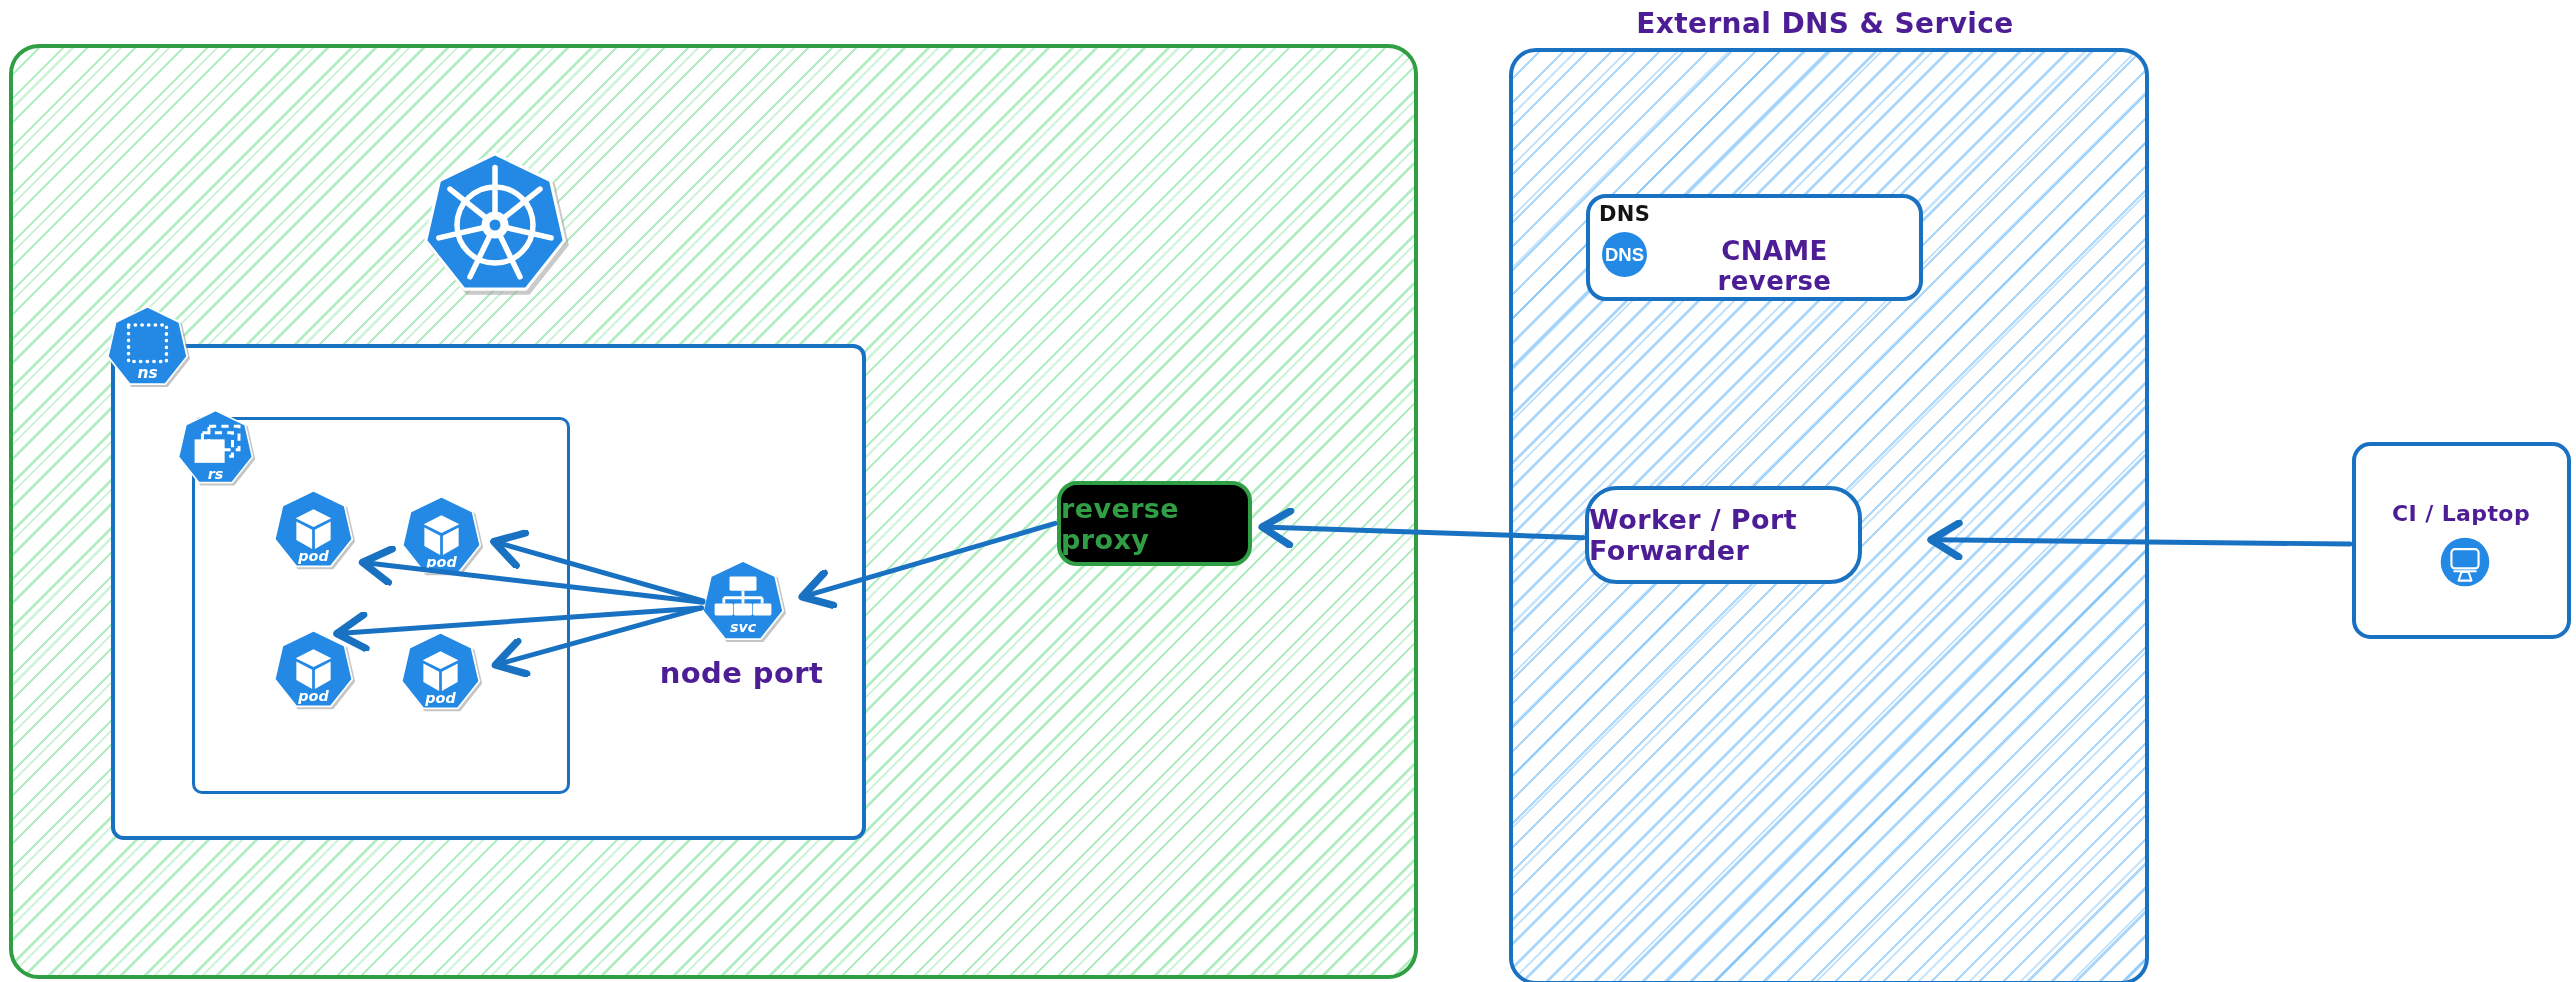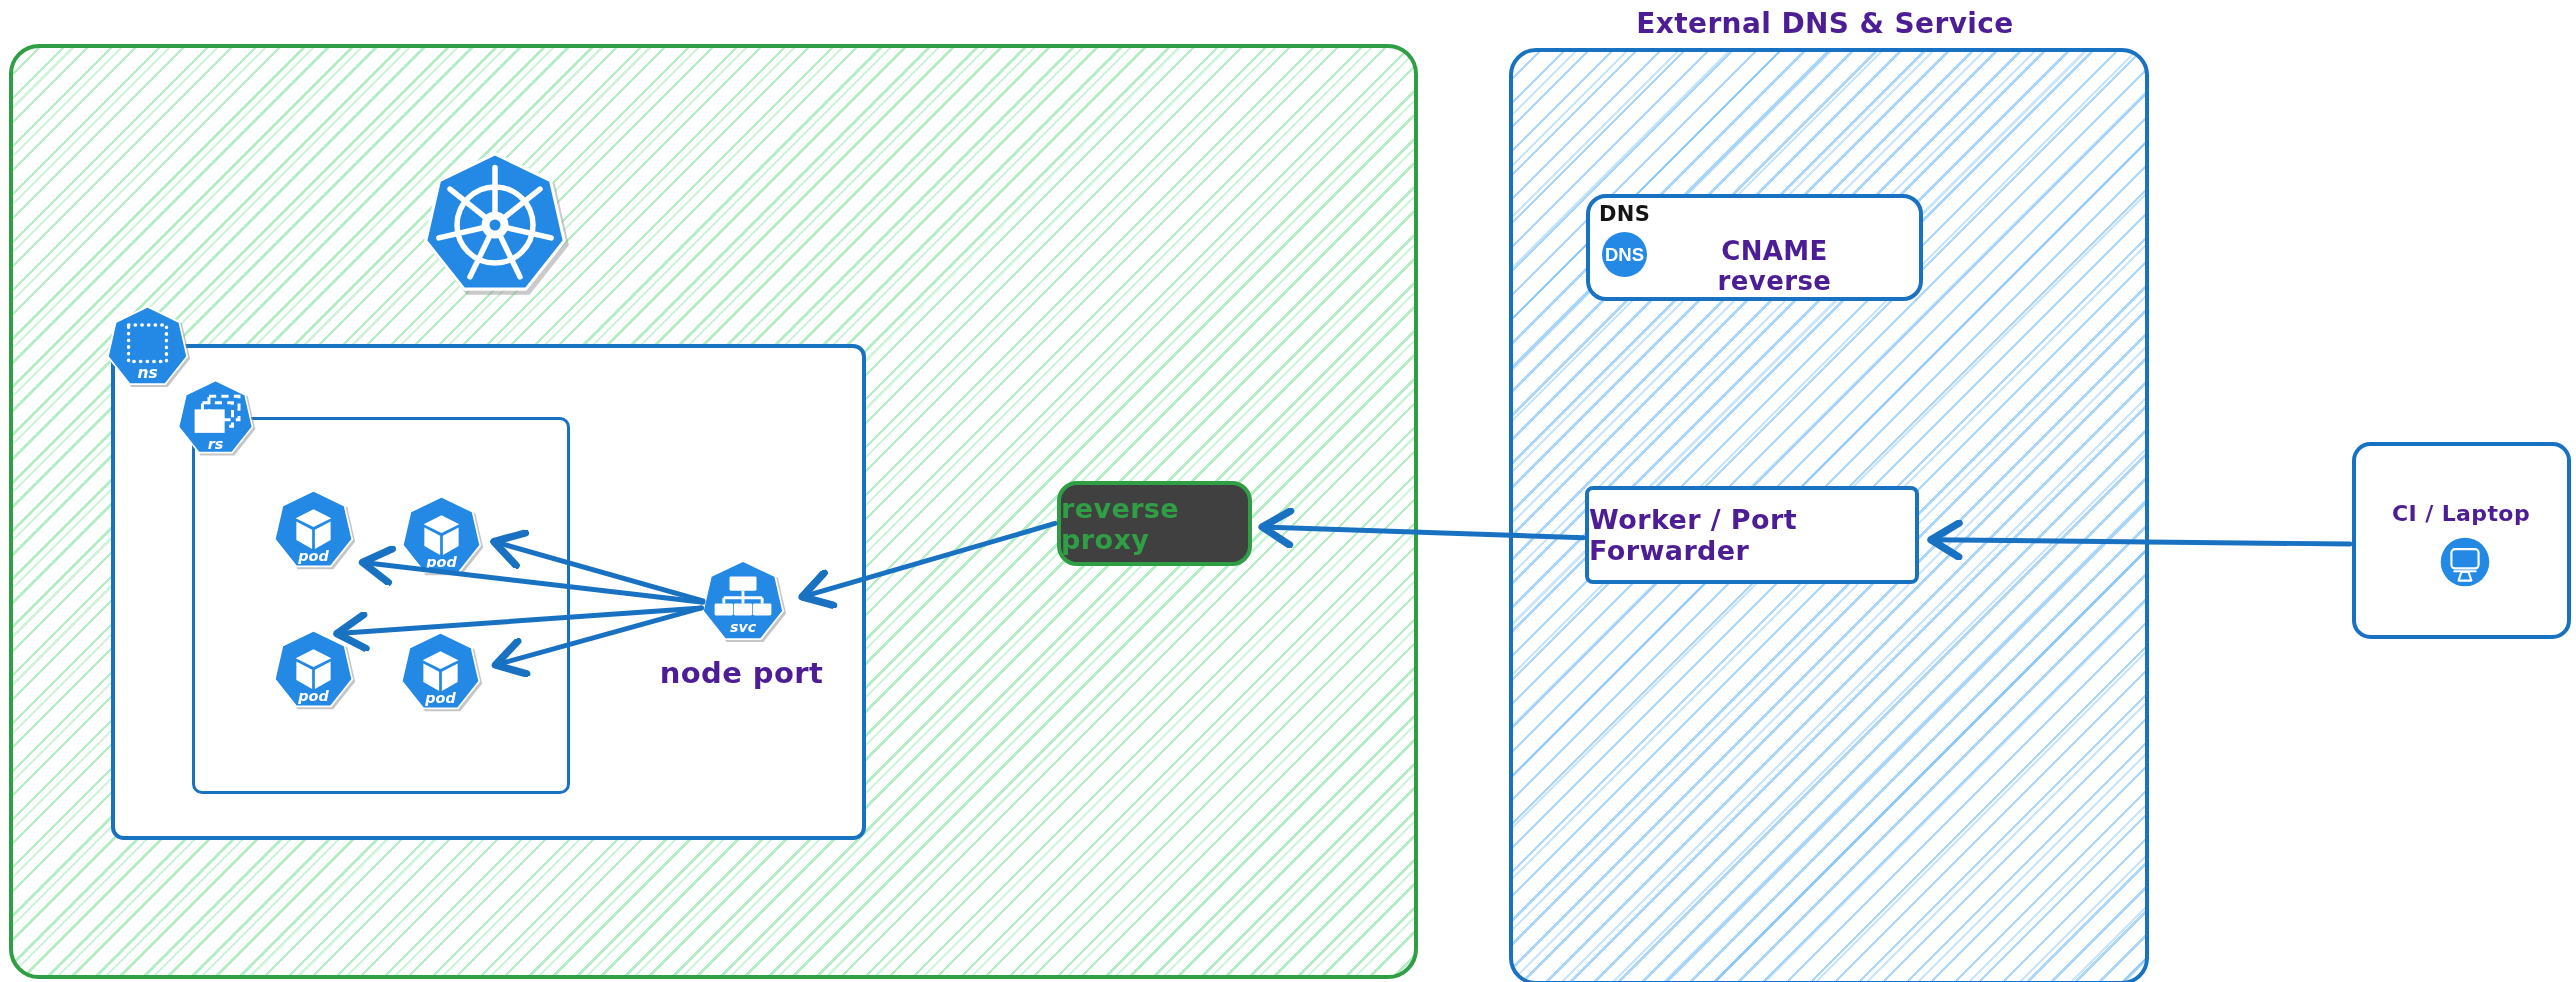--- a/index.html
+++ b/index.html
@@ -70,21 +70,21 @@
   </div>
 
   <div class="abs" style="left:104px;top:304px;">
     <svg class="hepta" width="87" height="87" viewBox="-62 -62 124 124">
       <path d="M0,-58 L45.3,-36.2 L56.5,12.9 L25.2,52.3 L-25.2,52.3 L-56.5,12.9 L-45.3,-36.2 Z" fill="#2389e4" stroke="#ffffff" stroke-width="2.5" stroke-linejoin="round"></path>
       <rect x="-27" y="-32" width="54" height="52" fill="none" stroke="#fff" stroke-width="5" stroke-dasharray="0.5 9" stroke-linecap="round"></rect>
       <text class="ic-label" x="0" y="44" text-anchor="middle" font-size="22">ns</text>
     </svg>
   </div>
 
-  <div class="abs" style="left:175px;top:378px;">
+  <div class="abs" style="left:175px;top:408px;">
     <svg class="hepta" width="81" height="81" viewBox="-62 -62 124 124">
       <path d="M0,-58 L45.3,-36.2 L56.5,12.9 L25.2,52.3 L-25.2,52.3 L-56.5,12.9 L-45.3,-36.2 Z" fill="#2389e4" stroke="#ffffff" stroke-width="2.5" stroke-linejoin="round"></path>
       <rect x="-10" y="-34" width="46" height="36" fill="none" stroke="#fff" stroke-width="4.5" stroke-dasharray="11 8"></rect>
       <rect x="-20" y="-24" width="46" height="36" fill="none" stroke="#fff" stroke-width="4.5" stroke-dasharray="11 8"></rect>
       <rect x="-32" y="-14" width="46" height="36" fill="#fff"></rect>
       <text class="ic-label" x="0" y="46" text-anchor="middle" font-size="22">rs</text>
     </svg>
   </div>
 
   <div class="abs" style="left:271px;top:488px;">
@@ -130,32 +130,32 @@
       <rect x="-19" y="-36" width="38" height="20" rx="2" fill="#fff"></rect>
       <path d="M0,-16 L0,-6 M-27,-6 L27,-6 M-27,-6 L-27,2 M0,-6 L0,2 M27,-6 L27,2" fill="none" stroke="#fff" stroke-width="4"></path>
       <rect x="-40" y="2" width="26" height="17" rx="2" fill="#fff"></rect>
       <rect x="-13" y="2" width="26" height="17" rx="2" fill="#fff"></rect>
       <rect x="14" y="2" width="26" height="17" rx="2" fill="#fff"></rect>
       <text class="ic-label" x="0" y="42" text-anchor="middle" font-size="20">svc</text>
     </svg>
   </div>
   <div class="abs hand blue-text center" style="left:635px;top:656px;width:213px;font-size:29px;">node port</div>
 
-  <div class="abs flex-center" style="left:1057px;top:481px;width:195px;height:85px;background:#404040;border:4.3px solid #2f9e44;border-radius:20px;box-sizing:border-box;">
+  <div class="abs flex-center" style="left:1057px;top:481px;width:195px;height:85px;background:#000000;border:4.3px solid #2f9e44;border-radius:20px;box-sizing:border-box;">
     <span class="hand green-text" style="font-size:27px;">reverse proxy</span>
   </div>
 
   <div class="abs white-box" style="left:1586px;top:194px;width:337px;height:107px;border-radius:20px;"></div>
   <div class="abs hand black-text" style="left:1599px;top:202px;font-size:21px;">DNS</div>
   <div class="abs badge-circle flex-center" style="left:1602px;top:232px;width:45px;height:45px;font-size:18.5px;">
     <span>DNS</span>
   </div>
   <div class="abs hand blue-text center" style="left:1661px;top:236px;width:227px;font-size:26px;">CNAME reverse</div>
 
-  <div class="abs flex-center white-box" style="left:1585px;top:486px;width:334px;height:98px;border-radius:8px;align-items:center;">
+  <div class="abs flex-center white-box" style="left:1585px;top:486px;width:277px;height:98px;border-radius:32px;align-items:center;">
     <span class="hand blue-text" style="font-size:27px;">Worker / Port Forwarder</span>
   </div>
 
   <div class="abs white-box" style="left:2352px;top:442px;width:219px;height:197px;border-radius:18.5px;"></div>
   <div class="abs hand blue-text center" style="left:2359px;top:501px;width:204px;font-size:22px;">CI / Laptop</div>
   <div class="abs" style="left:2440px;top:537px;">
     <svg width="50" height="50" viewBox="-35 -35 70 70">
       <circle r="34" fill="#2389e4"></circle>
       <rect x="-19" y="-18" width="38" height="27" rx="5" fill="none" stroke="#fff" stroke-width="3"></rect>
       <line x1="-15" y1="13" x2="15" y2="13" stroke="#fff" stroke-width="3" stroke-linecap="round"></line>

